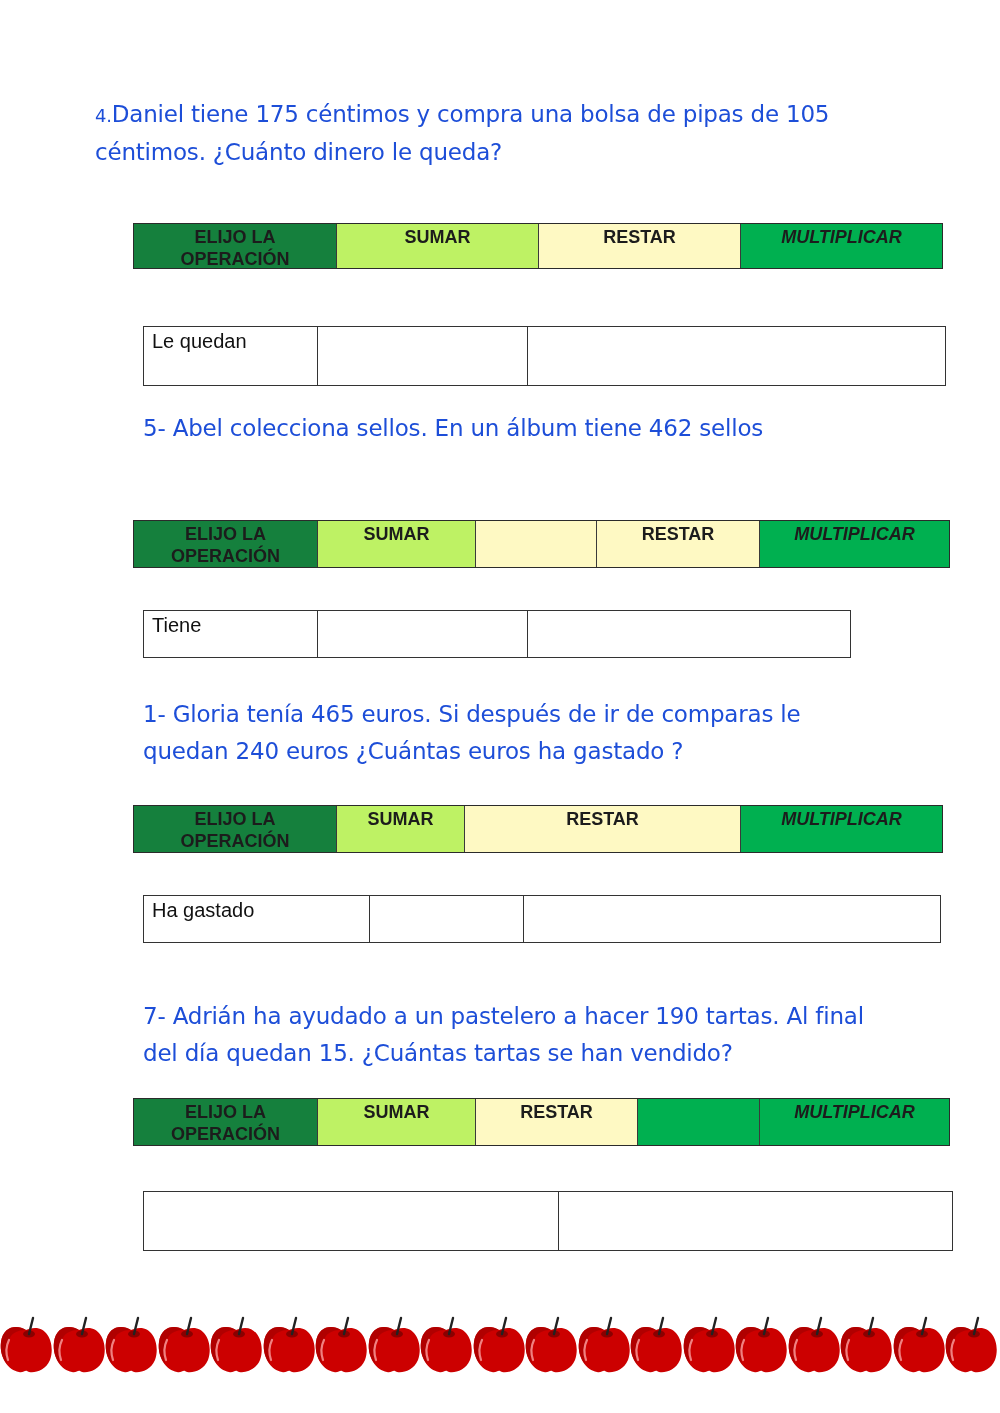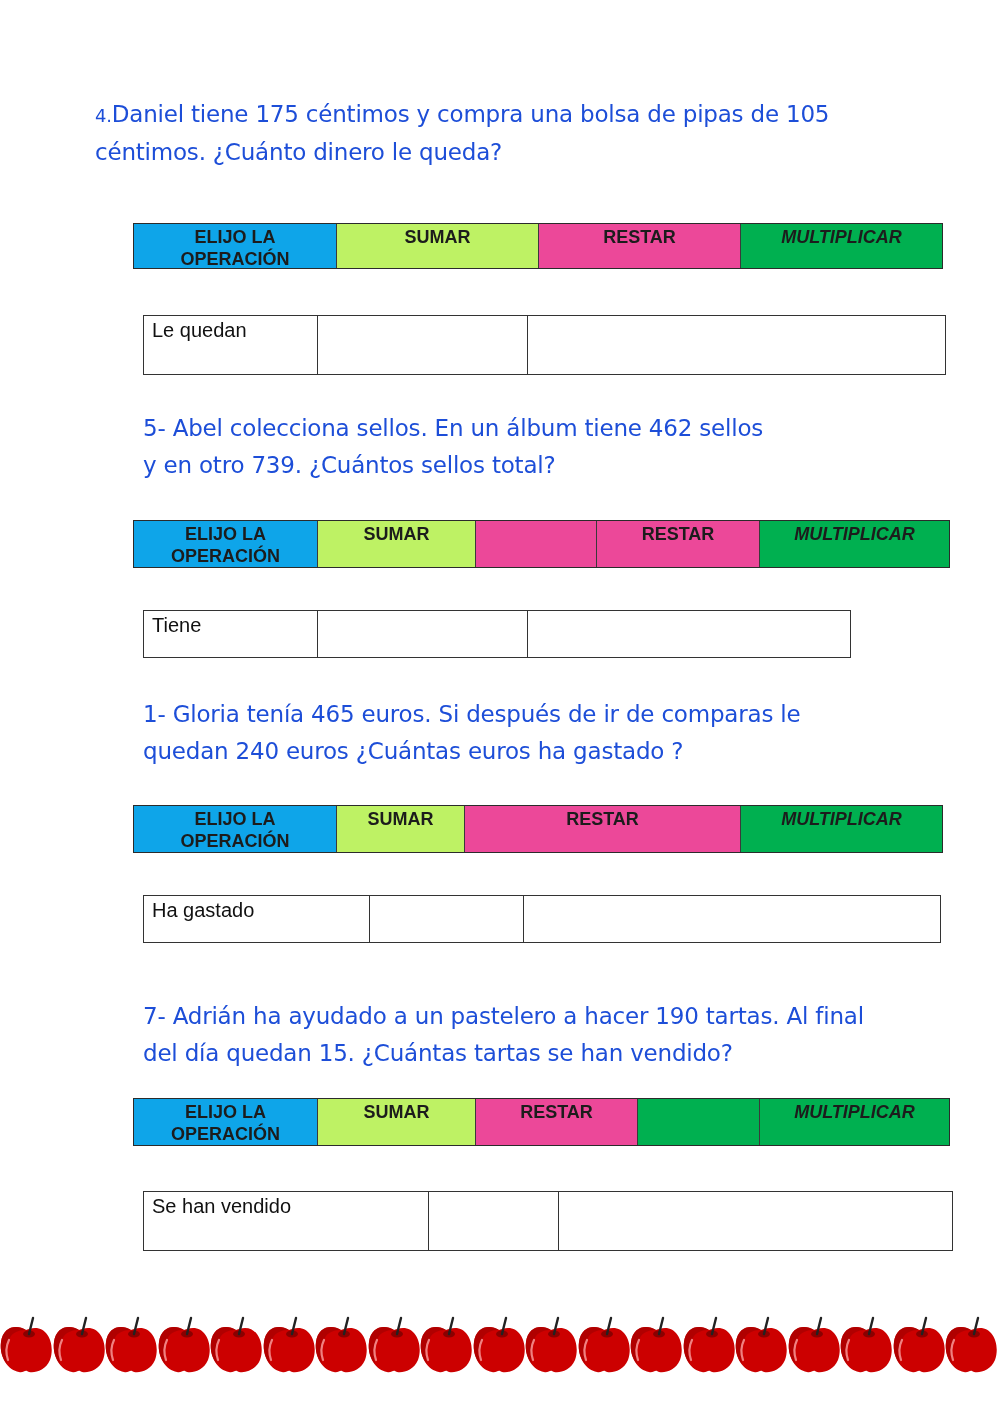--- a/index.html
+++ b/index.html
@@ -29,23 +29,23 @@
     text-align: center;
     font-family: "Liberation Sans", sans-serif;
     font-weight: bold;
     font-size: 18px;
     line-height: 22px;
     color: #1c1c1c;
     padding-top: 2px;
     cursor: pointer;
   }
   .op-cell:last-child { border-right: none; }
-  .pink { background: #0ea5e9; }
+  .pink { background: #15803d; }
   .lgreen { background: #bef264; }
-  .orange { background: #ec4899; }
+  .orange { background: #fef9c3; }
   .dgreen { background: #00b050; font-style: italic; }
   .ans-table {
     position: absolute;
     box-sizing: border-box;
     border: 1px solid #333;
   }
   .ans-cell {
     position: absolute;
     top: 0; bottom: 0;
     box-sizing: border-box;
@@ -76,29 +76,28 @@
       <div>SUMAR</div>
     </div>
   <div class="op-cell orange" style="left:405px; width:202px;">
       <div>RESTAR</div>
     </div>
   <div class="op-cell dgreen" style="left:607px; width:201px;">
       <div>MULTIPLICAR</div>
     </div>
 </div>
 
-<div class="ans-table" style="left:143px; top:315px; width:803px; height:60px;">
+<div class="ans-table" style="left:143px; top:326px; width:803px; height:60px;">
   <div class="ans-cell" style="left:0; width:174px;">Le quedan</div>
   <div class="ans-cell" style="left:174px; width:210px;"></div>
   <div class="ans-cell" style="left:384px; width:417px;"></div>
 </div>
 
 <div class="question" style="left:143px; top:410px;">
   <div>5- Abel colecciona sellos. En un álbum tiene 462 sellos</div>
-  <div>y en otro 739. ¿Cuántos sellos total?</div>
 </div>
 
 <div class="op-bar" style="left:133px; top:520px; width:817px; height:48px;">
   <div class="op-cell pink" style="left:0; width:184px;">
       <div>ELIJO LA</div>
       <div>OPERACIÓN</div>
     </div>
   <div class="op-cell lgreen" style="left:184px; width:158px;">
       <div>SUMAR</div>
     </div>
@@ -164,21 +163,20 @@
     </div>
   <div class="op-cell dgreen" style="left:504px; width:122px;">
       <div></div>
     </div>
   <div class="op-cell dgreen" style="left:626px; width:189px;">
       <div>MULTIPLICAR</div>
     </div>
 </div>
 
 <div class="ans-table" style="left:143px; top:1191px; width:810px; height:60px;">
-  <div class="ans-cell" style="left:0; width:285px;">Se han vendido</div>
   <div class="ans-cell" style="left:285px; width:130px;"></div>
   <div class="ans-cell" style="left:415px; width:393px;"></div>
 </div>
 
 <div class="apple-row" id="apple-row">
     <div class="apple" style="left: -1px;"><svg width="54" height="60" viewBox="0 0 54 60" xmlns="http://www.w3.org/2000/svg">
         <path d="M27 14 C18 8 4 10 2 26 C0 40 8 54 20 56 C24 57 26 54 28 55 C32 58 46 56 51 44 C56 30 50 12 36 12 C32 12 30 13 27 14 Z" fill="#cc0000"></path>
         <path d="M27 14 C18 8 4 10 2 26 C1 34 3 42 8 48 C6 40 6 28 12 20 C16 15 22 14 27 14 Z" fill="#b00000"></path>
         <path d="M10 24 C7 30 7 38 9 44" stroke="#f08080" stroke-width="2.2" fill="none" stroke-linecap="round"></path>
         <ellipse cx="30" cy="18" rx="6" ry="3.5" fill="#8a0000"></ellipse>

